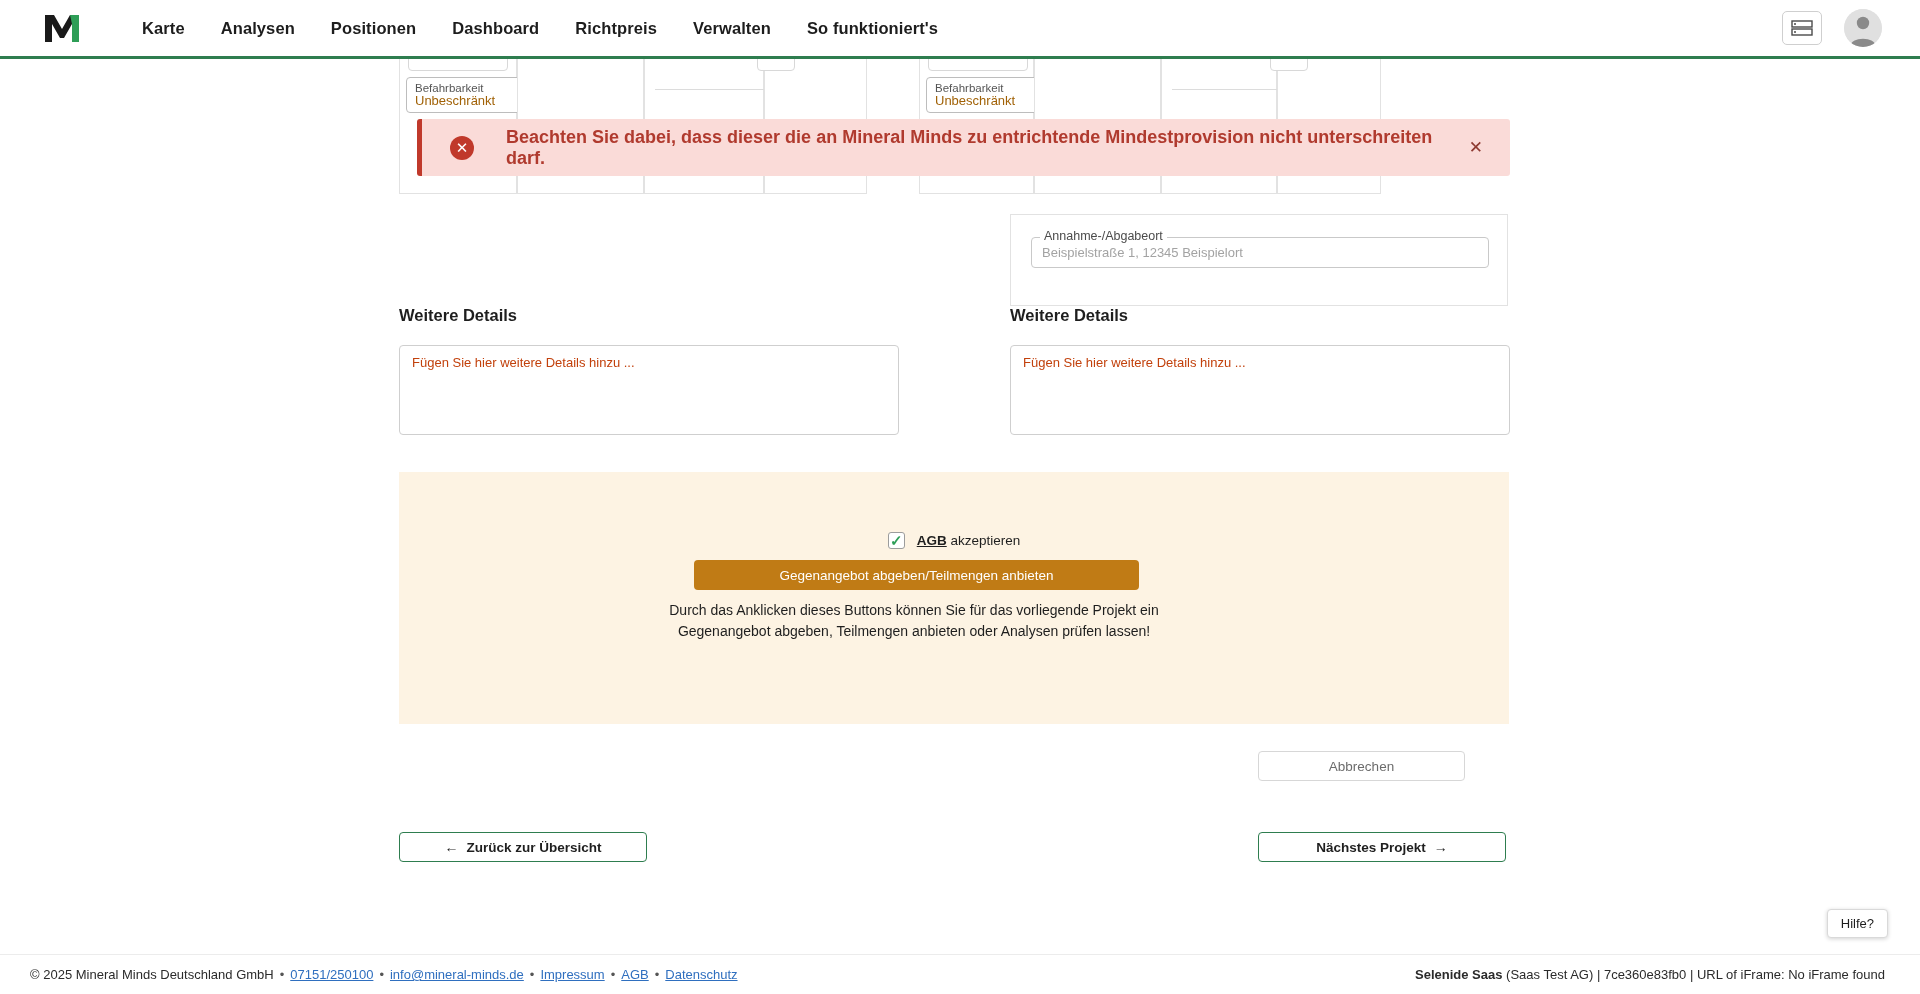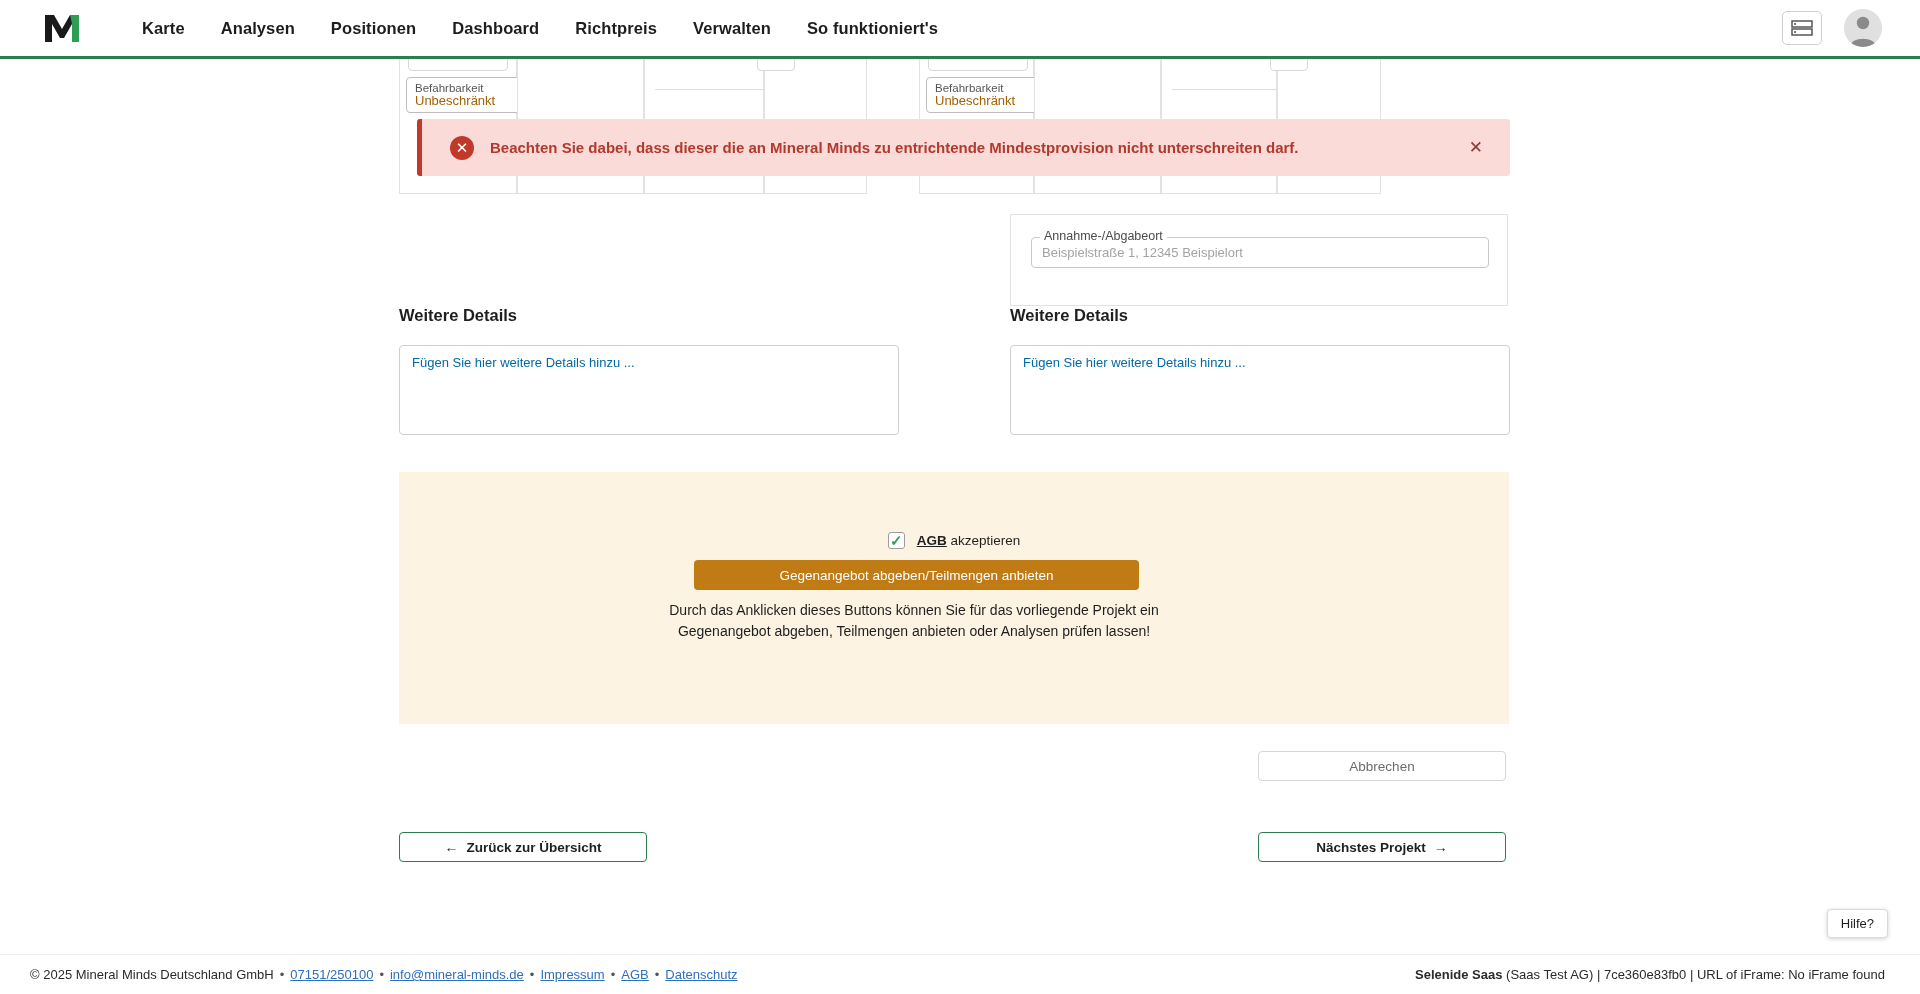--- a/index.html
+++ b/index.html
@@ -165,22 +165,22 @@
     width: 24px; height: 24px;
     border-radius: 50%;
     background: #c0392b;
     color: #fff;
     display: flex; align-items: center; justify-content: center;
     font-size: 15px;
     margin-left: 28px;
     flex: none;
   }
   .alert-text {
-    margin-left: 16px;
-    font-size: 15px;
+    margin-left: 32px;
+    font-size: 18px;
     font-weight: bold;
     color: #b03a2e;
   }
   .alert-close {
     margin-left: auto;
     margin-right: 27px;
     font-size: 17px;
     color: #8e3a31;
     cursor: pointer;
     line-height: 1;
@@ -234,21 +234,21 @@
     border: 1px solid #cfcfcf;
     border-radius: 4px;
     background: #fff;
     width: 500px;
     height: 90px;
   }
   .details-box .ph {
     position: absolute;
     top: 9px; left: 12px;
     font-size: 13px;
-    color: #0369a1;
+    color: #c2410c;
   }
 
   
   .offer-panel {
     position: absolute;
     top: 413px;
     left: 399px;
     width: 1110px;
     height: 252px;
     background: #fdf3e3;
@@ -473,21 +473,21 @@
         <span class="check-mark">✓</span>
       </div>
       <div class="agb-text">
         <u>AGB</u><span> akzeptieren</span>
       </div>
     </div>
     <button class="offer-button">Gegenangebot abgeben/Teilmengen anbieten</button>
     <div class="offer-note">Durch das Anklicken dieses Buttons können Sie für das vorliegende Projekt ein Gegenangebot abgeben, Teilmengen anbieten oder Analysen prüfen lassen!</div>
   </div>
 
-  <div class="btn-grey" style="top:692px; left:1258px; width:248px;">Abbrechen</div>
+  <div class="btn-grey" style="top:692px; left:1258px; width:207px;">Abbrechen</div>
 
   <div class="btn-outline" style="top:773px; left:399px; width:248px;">
     <span class="arrow">←</span>
     <span>Zurück zur Übersicht</span>
   </div>
 
   <div class="btn-outline" style="top:773px; left:1258px; width:248px;">
     <span>Nächstes Projekt</span>
     <span class="arrow">→</span>
   </div>

